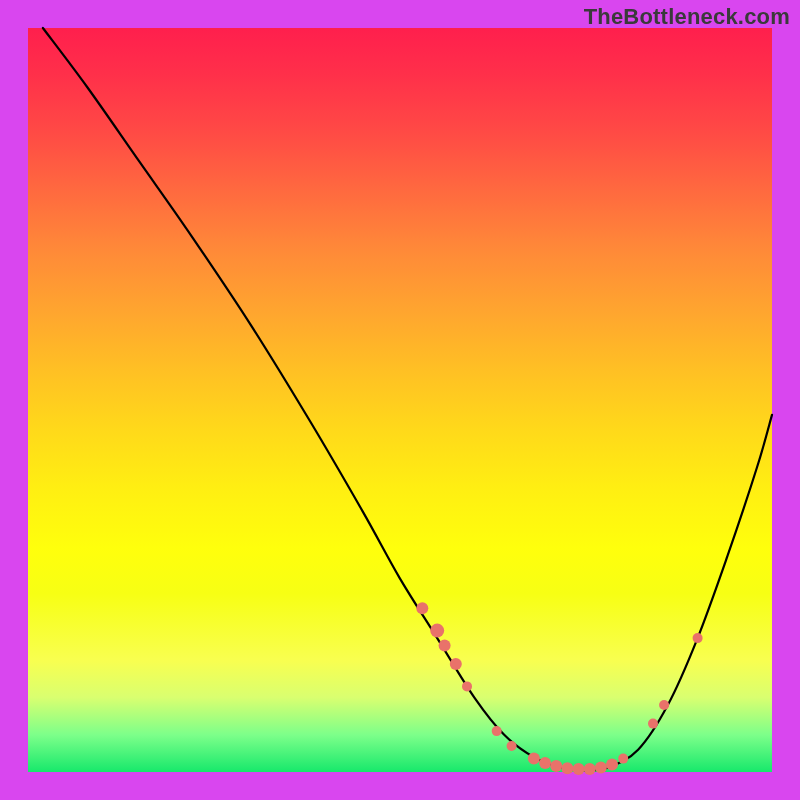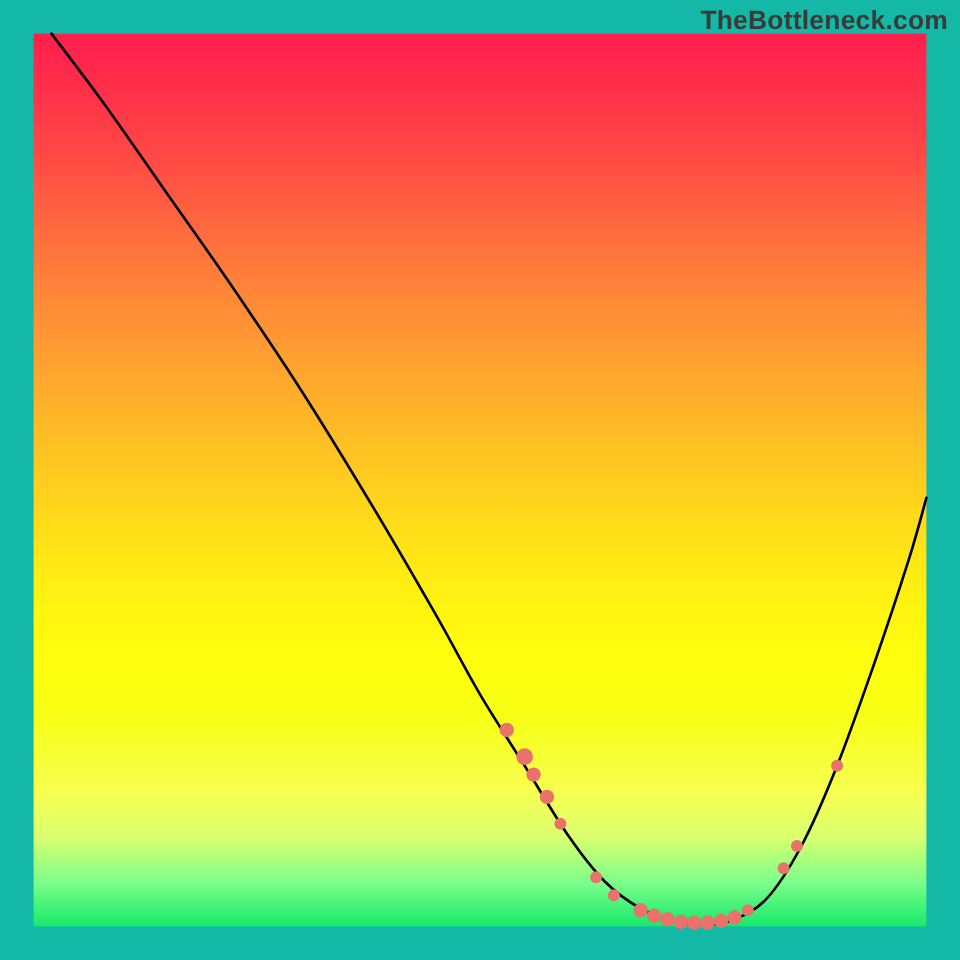--- a/index.html
+++ b/index.html
@@ -8,21 +8,21 @@
     width: 800px;
     height: 800px;
     background: #000;
     overflow: hidden;
     font-family: Arial, Helvetica, sans-serif;
   }
   .frame {
     position: relative;
     width: 800px;
     height: 800px;
-    background: #14b8a6;
+    background: #d946ef;
   }
   .watermark {
     position: absolute;
     top: 4px;
     right: 10px;
     color: #3a3a3a;
     font-size: 22px;
     font-weight: 600;
     letter-spacing: 0.2px;
   }

